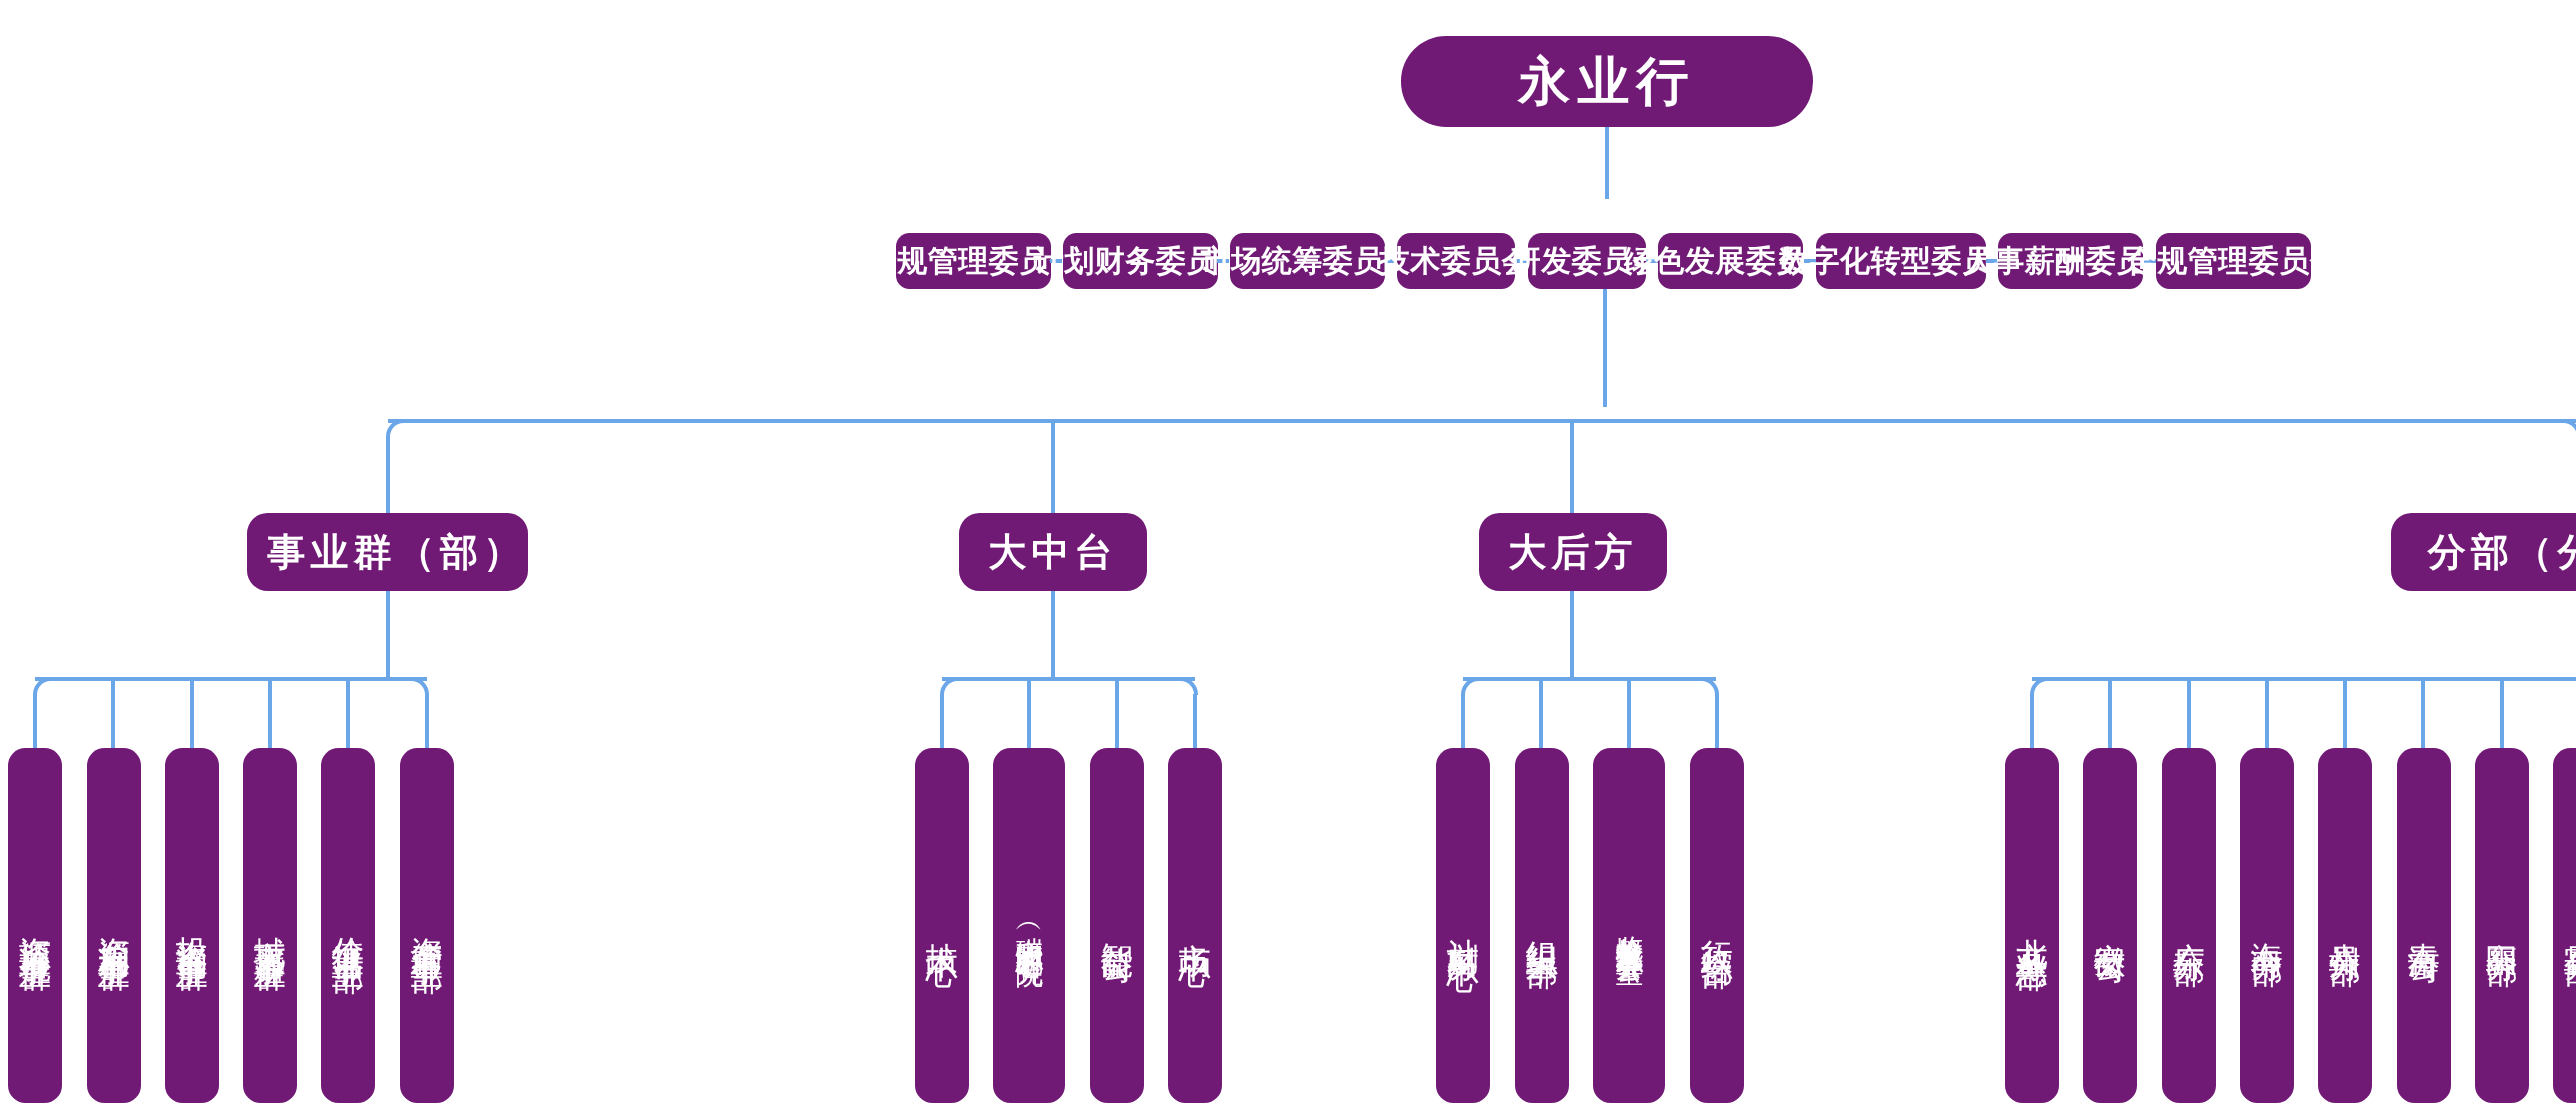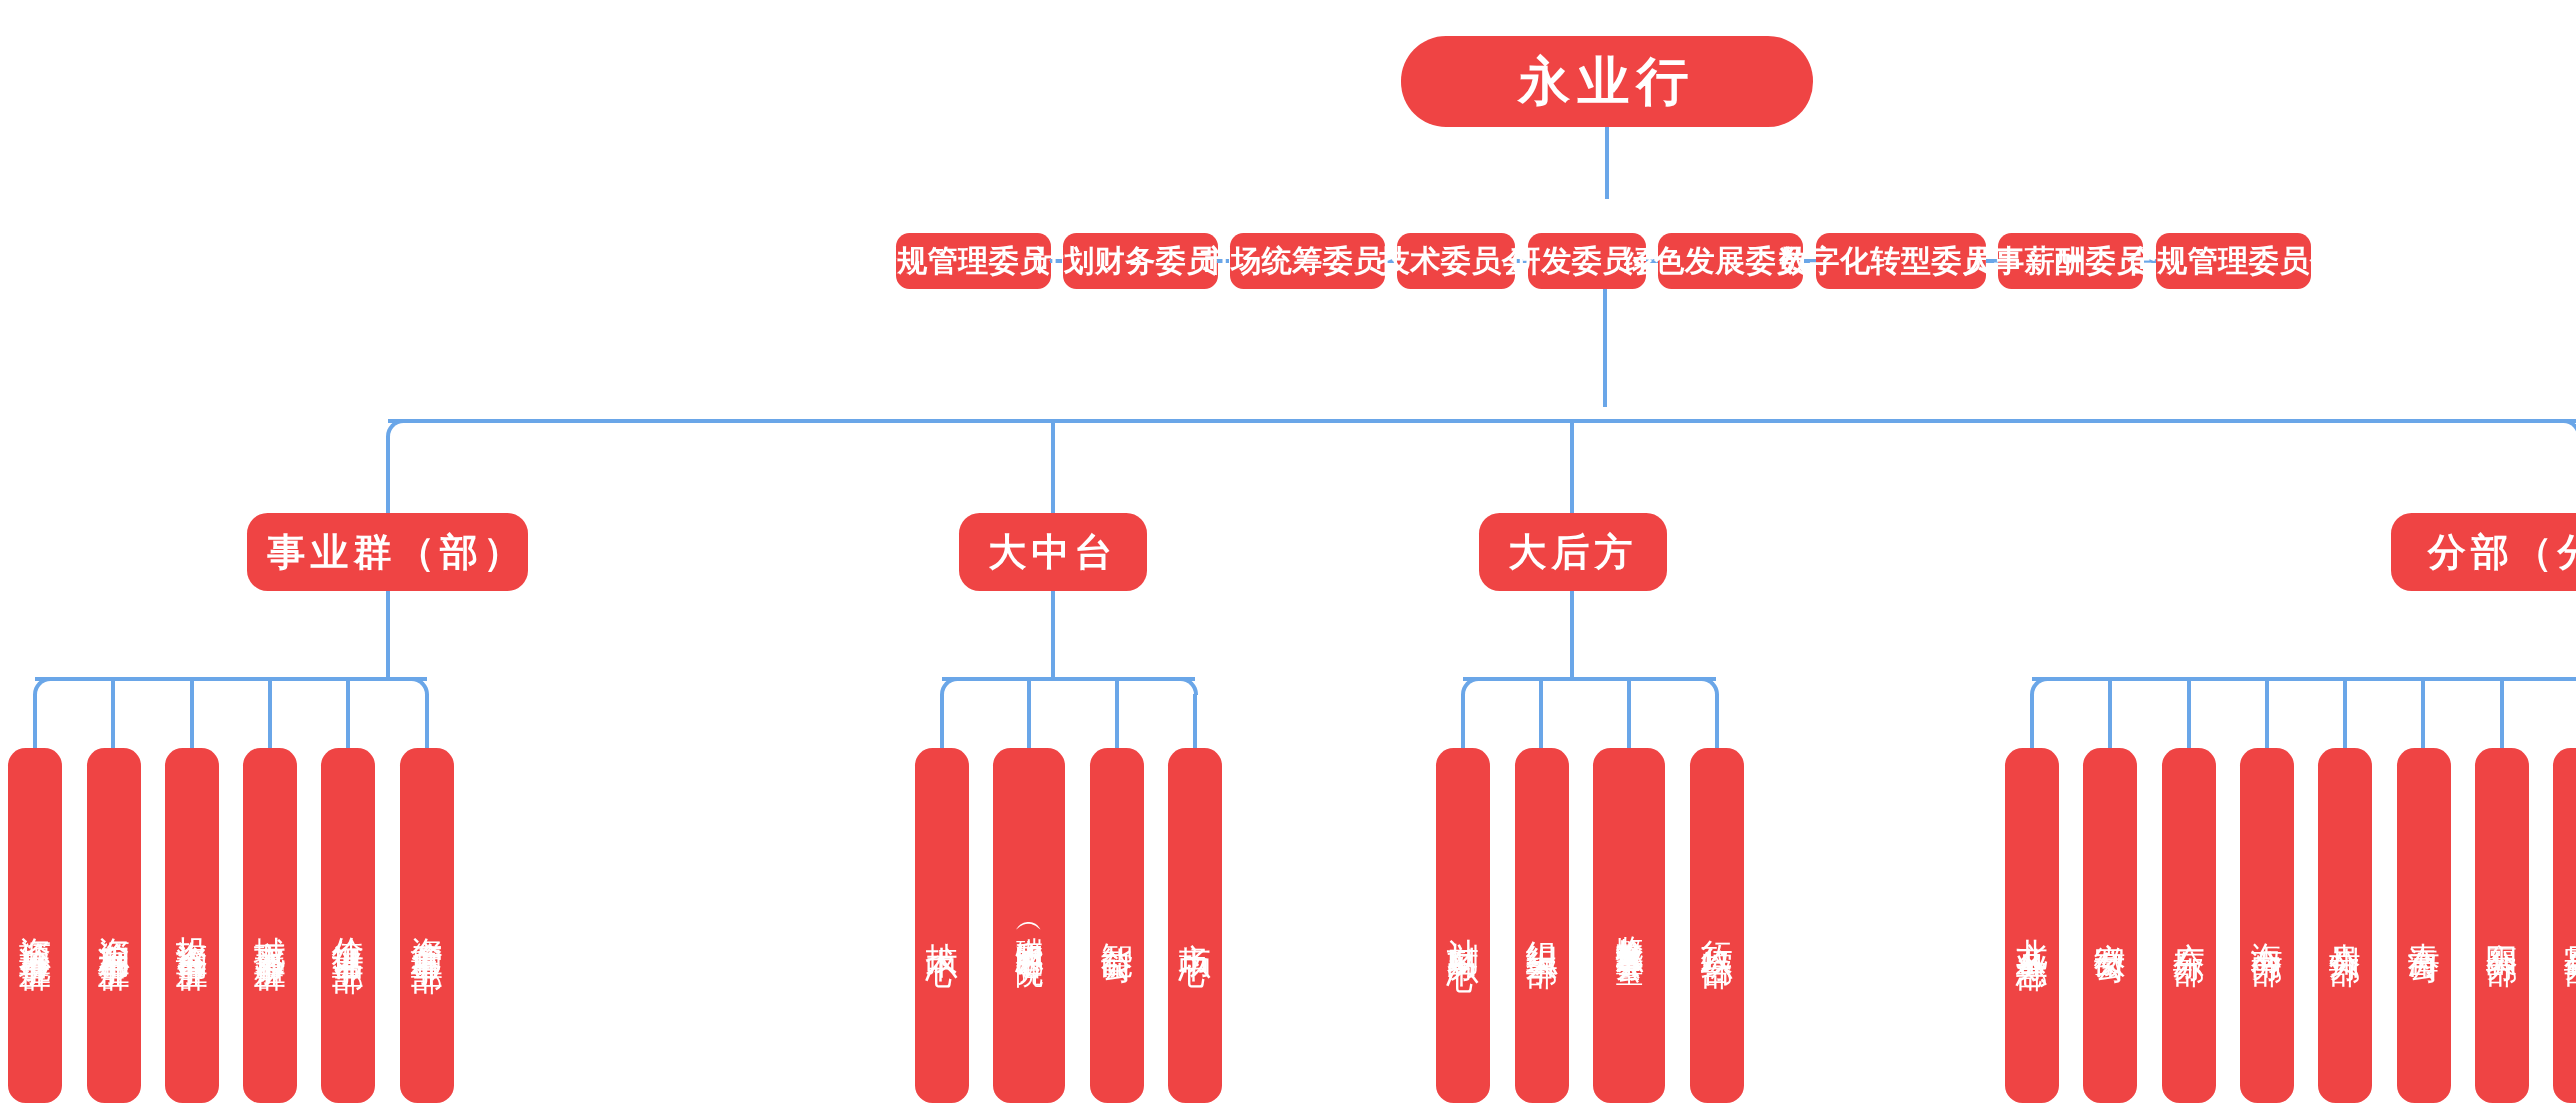--- a/index.html
+++ b/index.html
@@ -7,21 +7,21 @@
   body{
     font-family:"Liberation Sans","DejaVu Sans",sans-serif;
     width:3207px;height:1117px;position:relative;overflow:hidden;
     -webkit-font-smoothing:antialiased;
   }
   .stage{position:absolute;left:0;top:0;width:3207px;height:1117px;}
 
   
   .node{
     position:absolute;
-    background:#ef4444;
+    background:#701a75;
     color:#ffffff;
     display:flex;align-items:center;justify-content:center;
     text-align:center;
     box-sizing:border-box;
     letter-spacing:0.5px;
     font-family:Liberation Serif, serif;
   }
 
   
   .root{

